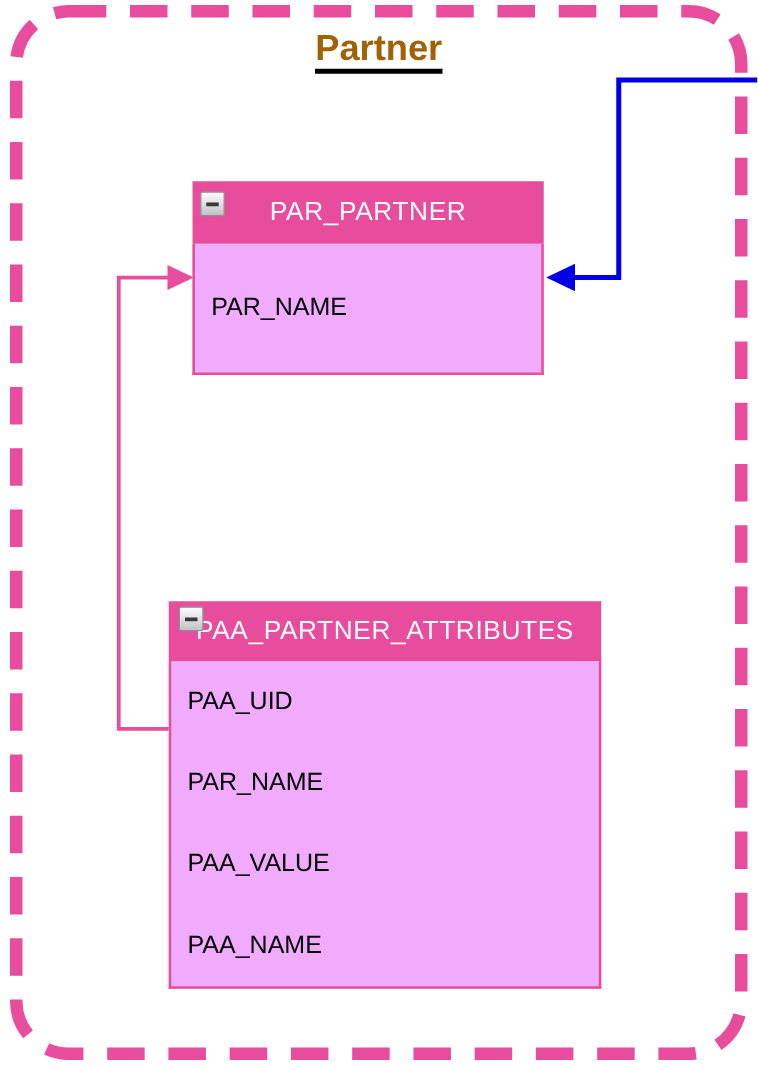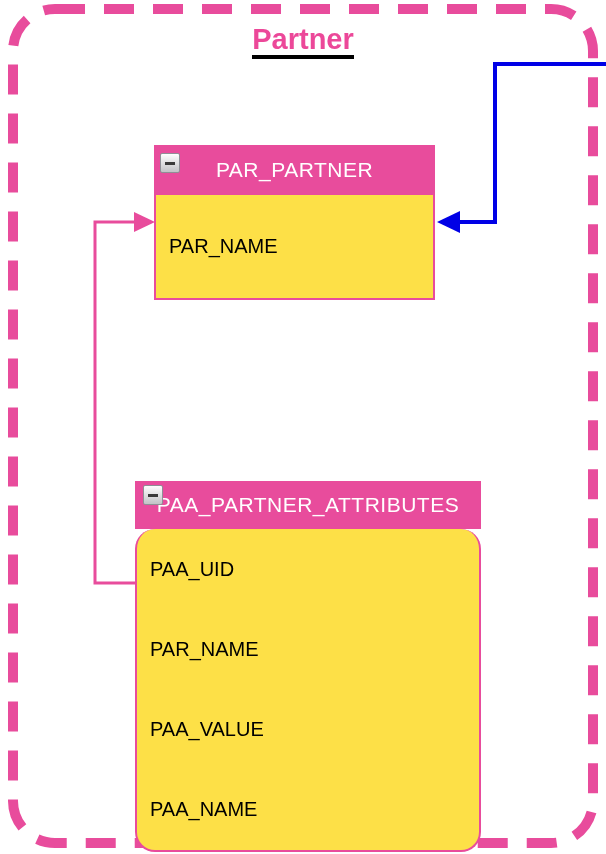--- a/index.html
+++ b/index.html
@@ -27,21 +27,21 @@
     top: 24px;
     left: 0;
     width: 606px;
     text-align: center;
     z-index: 2;
   }
   .group-title span {
     display: inline-block;
     font-size: 29px;
     font-weight: bold;
-    color: #ec4899;
+    color: #a16207;
     line-height: 1.05;
     border-bottom: 4px solid #000000;
     padding-bottom: 1px;
   }
   .entity {
     position: absolute;
     z-index: 2;
     box-sizing: border-box;
   }
   .entity-header {
@@ -70,21 +70,21 @@
     align-items: center;
     justify-content: center;
     cursor: pointer;
   }
   .collapse-btn .minus-bar {
     width: 10px;
     height: 3px;
     background: #3a3a3a;
   }
   .entity-body {
-    background: #fde047;
+    background: #f0abfc;
     border: 2px solid #E84C9C;
     border-top: none;
     box-sizing: border-box;
     display: flex;
     flex-direction: column;
   }
   .entity-row {
     flex: 1;
     display: flex;
     align-items: center;
@@ -95,21 +95,21 @@
   }
   
   .t-par { left: 154px; top: 145px; width: 281px; }
   .t-par .entity-header { height: 50px; }
   .t-par .collapse-btn { left: 6px; top: 8px; }
   .t-par .entity-body { height: 105px; }
   
   .t-paa { left: 135px; top: 481px; width: 346px; }
   .t-paa .entity-header { height: 48px; }
   .t-paa .collapse-btn { left: 8px; top: 4px; }
-  .t-paa .entity-body { height: 323px; border-radius: 20px; }
+  .t-paa .entity-body { height: 262px; }
 </style>
 </head>
 <body>
 
 <div class="canvas">
 
   <svg class="svg-layer" viewBox="0 0 606 854" xmlns="http://www.w3.org/2000/svg">
 
     <rect x="13" y="9" width="580" height="834" rx="42" ry="42" fill="none" stroke="#E84C9C" stroke-width="10" stroke-dasharray="30 19"></rect>
 

